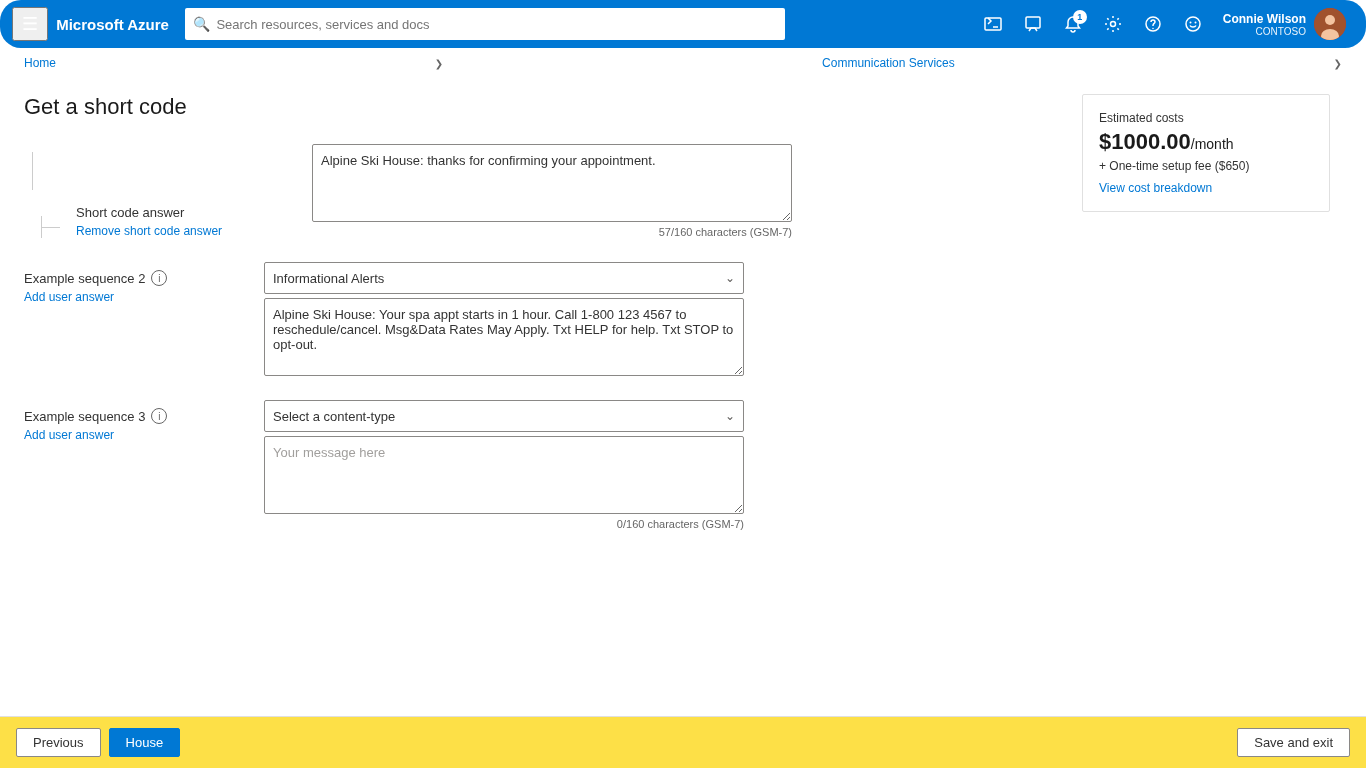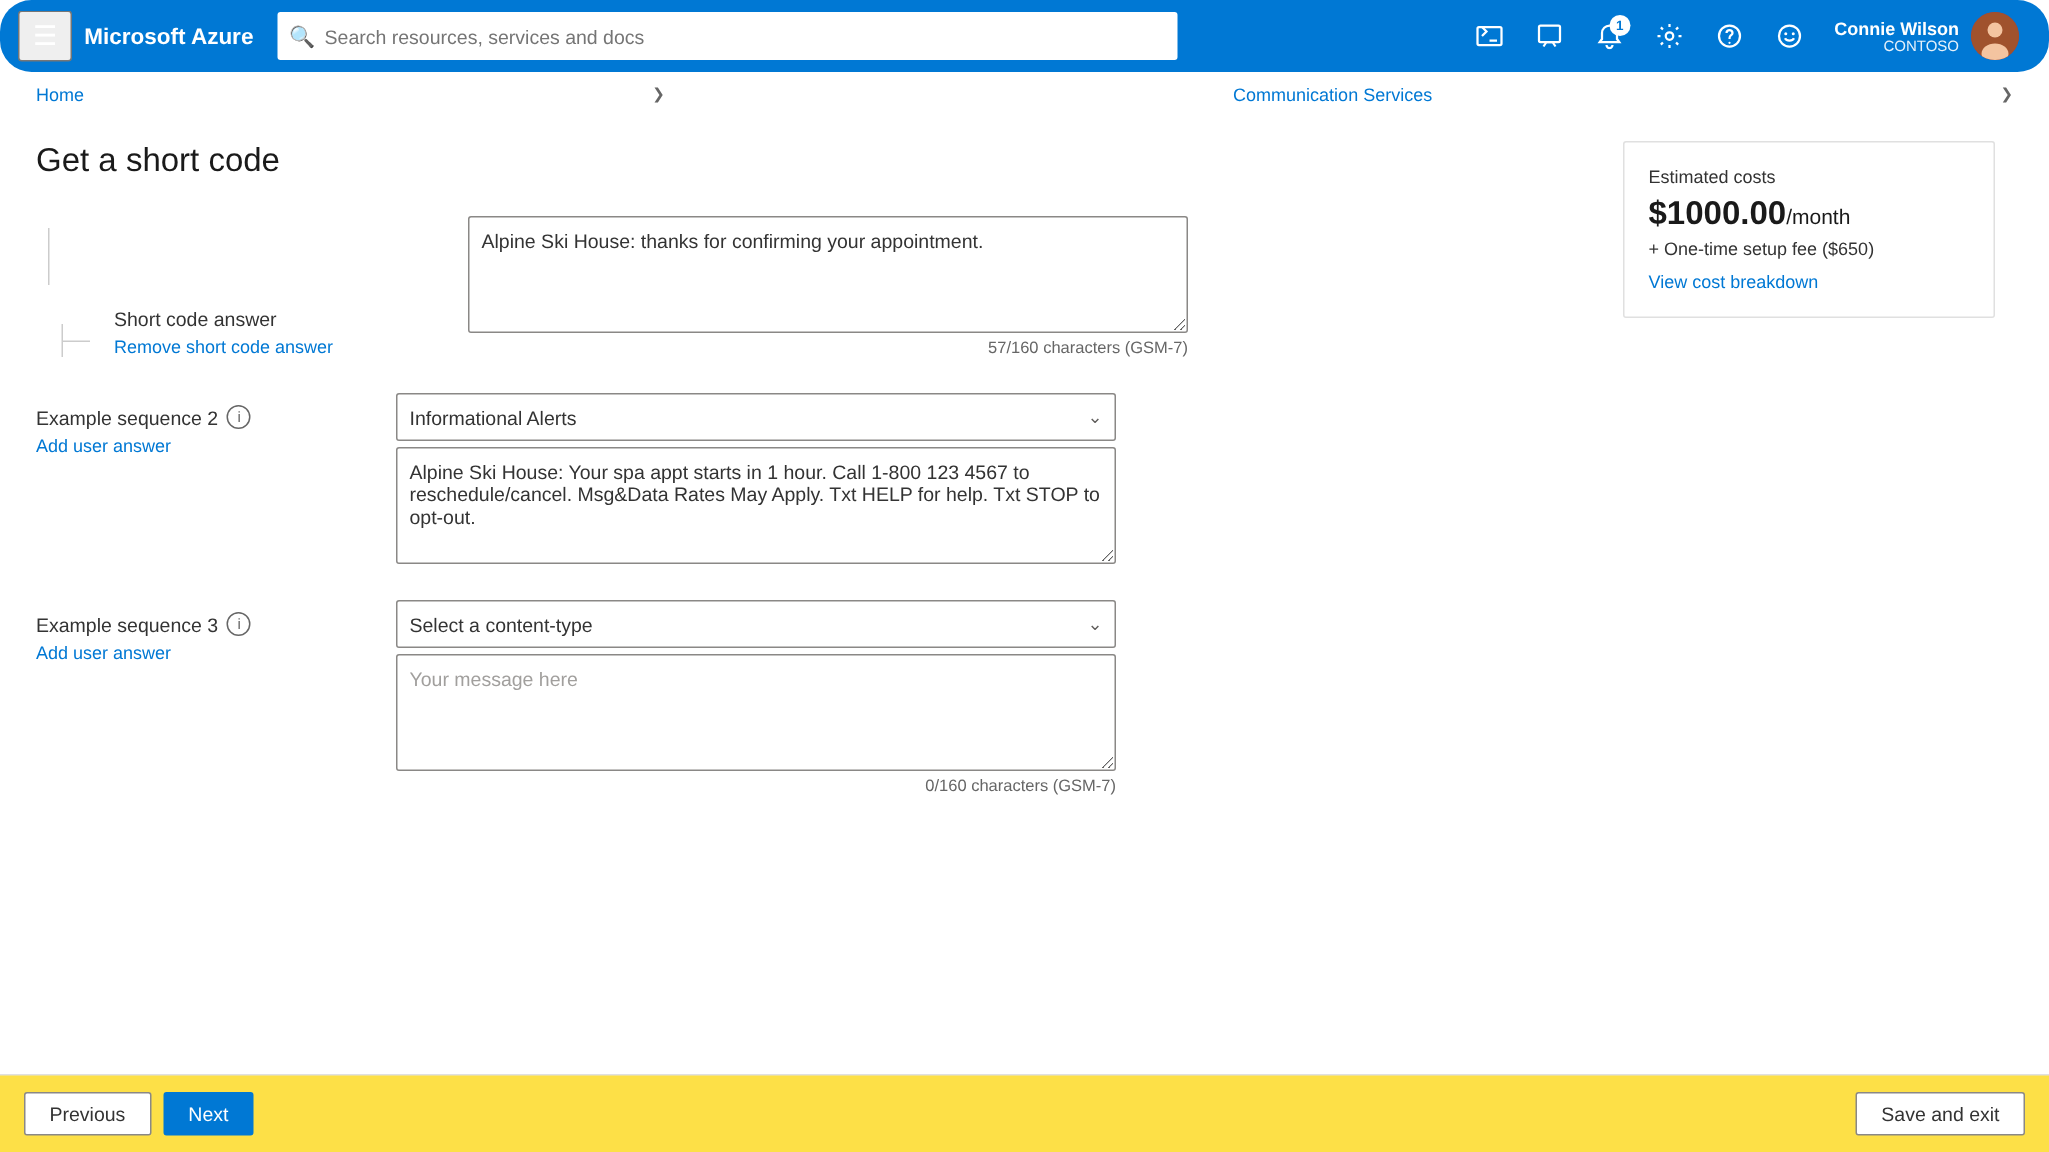--- a/index.html
+++ b/index.html
@@ -494,18 +494,18 @@
       <span class="cost-amount">$1000.00</span><span class="cost-period">/month</span>
     </div>
     <div class="cost-setup">+ One-time setup fee ($650)</div>
     <a class="cost-link">View cost breakdown</a>
   </div>
 </div>
 
 <div class="bottom-bar">
   <div class="bottom-left">
     <button class="btn-outline">Previous</button>
-    <button class="btn-primary">Next</button>
+    <button class="btn-primary">House</button>
   </div>
   <div class="bottom-right">
     <button class="btn-save-exit">Save and exit</button>
   </div>
 </div>
 
 </body></html>

